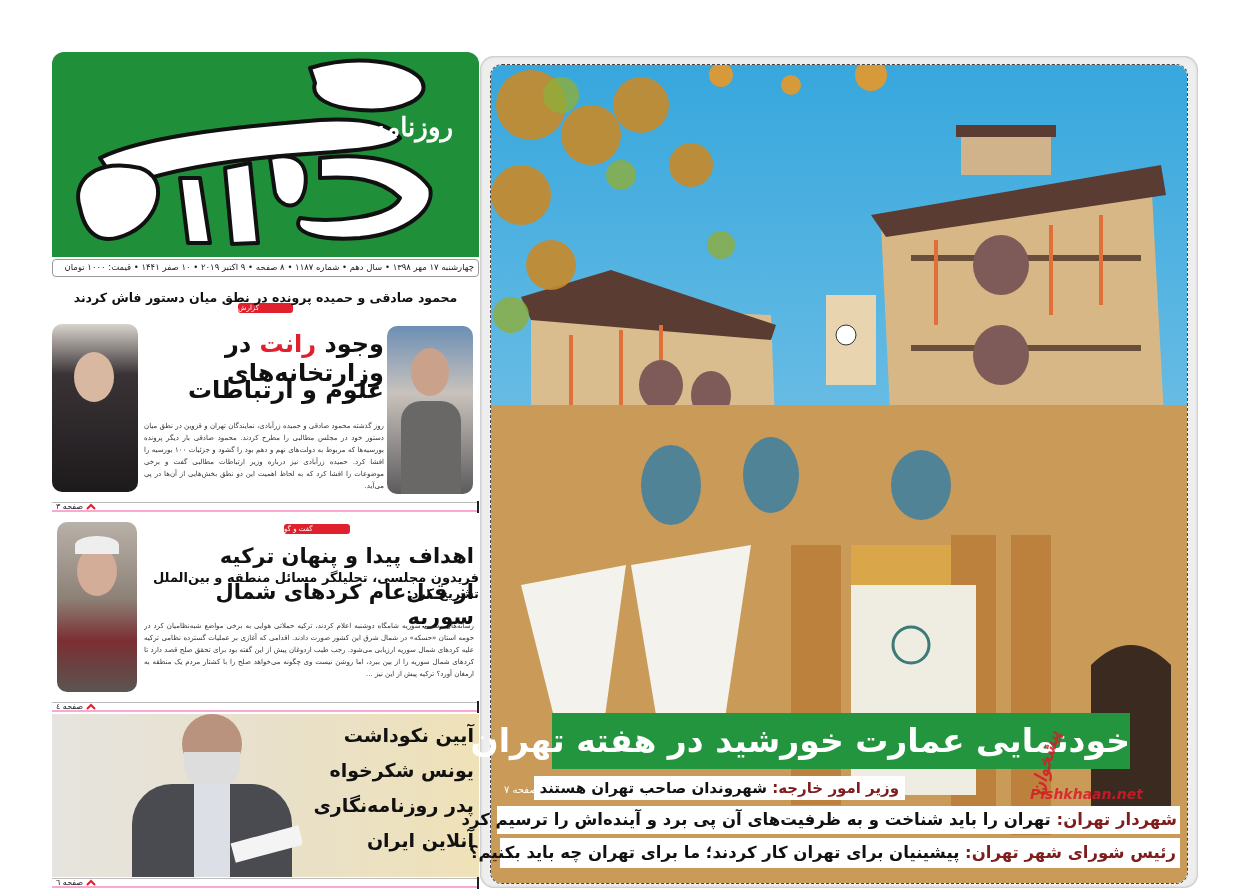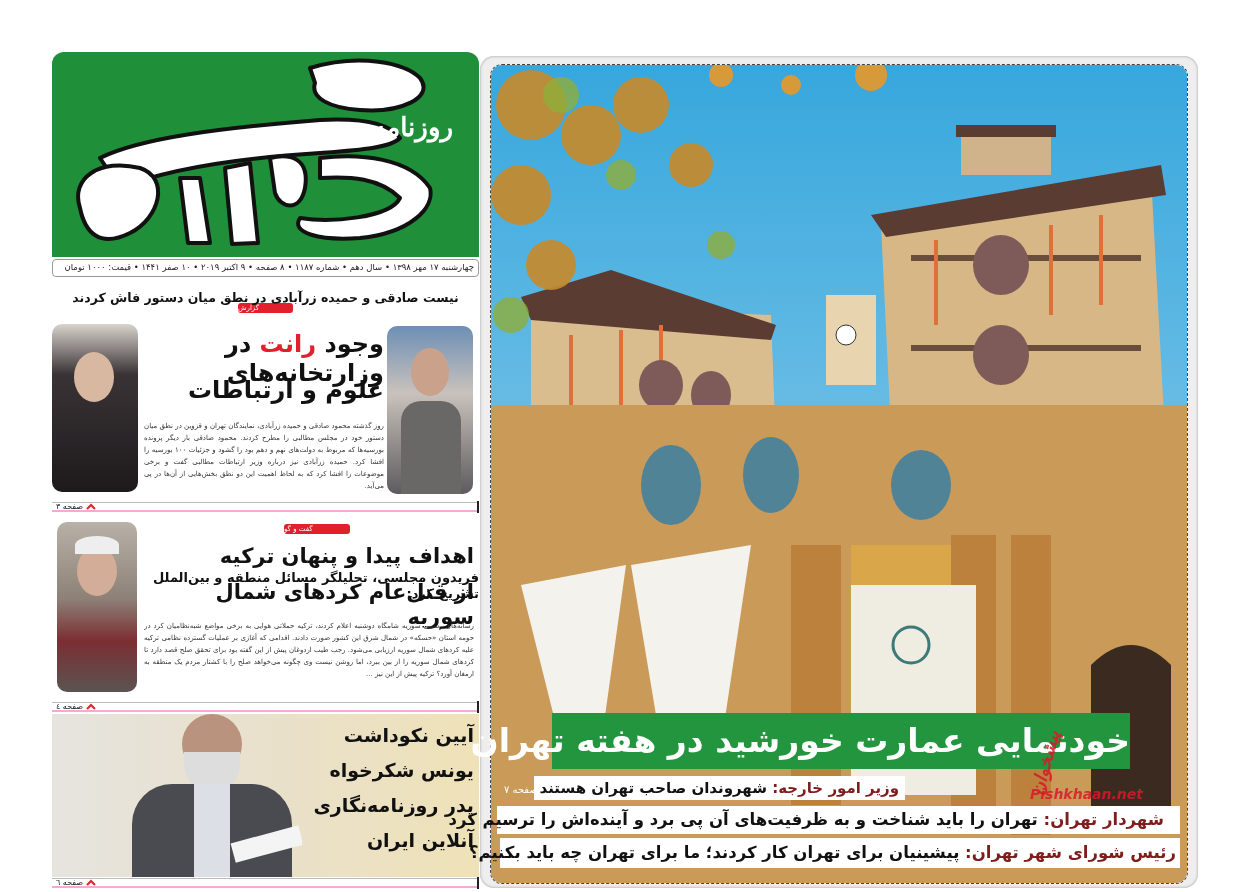--- a/index.html
+++ b/index.html
@@ -69,21 +69,21 @@
         <path d="M210 100 C230 95 250 100 245 130 C240 155 220 150 215 135 Z"></path>
         <path d="M260 100 C300 95 350 100 370 130 C375 150 350 175 300 180 C260 183 230 175 240 160 C270 165 330 160 340 140 C320 120 290 118 260 120 Z"></path>
       </g>
     </svg>
     <div class="prefix">روزنامه</div>
   </div>
 
   <div class="dateline">چهارشنبه ۱۷ مهر ۱۳۹۸ • سال دهم • شماره ۱۱۸۷ • ۸ صفحه • ۹ اکتبر ۲۰۱۹ • ۱۰ صفر ۱۴۴۱ • قیمت: ۱۰۰۰ تومان</div>
 
   <div class="tag" style="left:186px;top:224px;width:55px;">گزارش</div>
-  <div class="kicker-line">نیست صادقی و حمیده زرآبادی در نطق میان دستور فاش کردند</div>
+  <div class="kicker-line">محمود صادقی و حمیده پرونده در نطق میان دستور فاش کردند</div>
 
   <div class="story" style="top:272px;height:168px;">
     <div class="photo" style="left:0;top:0;width:86px;height:168px;background:linear-gradient(180deg,#d9d3cd 0%,#3a3336 30%,#1d1a1c 100%);">
       <div style="position:absolute;left:22px;top:28px;width:40px;height:50px;border-radius:50%;background:#d9b8a2;"></div>
     </div>
     <div class="photo" style="left:335px;top:2px;width:86px;height:168px;background:linear-gradient(180deg,#6d8fb5 0%,#c9c2bc 40%,#5d5b5e 100%);">
       <div style="position:absolute;left:24px;top:22px;width:38px;height:48px;border-radius:50%;background:#caa28b;"></div>
       <div style="position:absolute;left:14px;top:75px;width:60px;height:93px;background:#6a6867;border-radius:20px 20px 0 0;"></div>
     </div>
     <div class="h-big" style="left:92px;top:6px;width:240px;font-size:24px;">
@@ -238,21 +238,21 @@
   </svg>
 </div>
 
 <div class="page-mark">صفحه ۷</div>
 
 <div class="main-headline">خودنمایی عمارت خورشید در هفته تهران</div>
 
 <div class="sub-line" style="right:345px;top:776px;height:24px;line-height:24px;font-size:15px;padding:0 6px;">
   <span class="lbl">وزیر امور خارجه:</span><span> شهروندان صاحب تهران هستند</span>
 </div>
-<div class="sub-line" style="left:497px;top:806px;width:683px;height:28px;line-height:28px;font-size:16.5px;padding:0 16px;">
+<div class="sub-line" style="left:497px;top:806px;width:683px;height:28px;line-height:28px;font-size:16.5px;padding:0 3px;">
   <span class="lbl">شهردار تهران:</span><span> تهران را باید شناخت و به ظرفیت‌های آن پی برد و آینده‌اش را ترسیم کرد</span>
 </div>
 <div class="sub-line" style="left:500px;top:838px;width:680px;height:30px;line-height:30px;font-size:16.5px;padding:0 4px;">
   <span class="lbl">رئیس شورای شهر تهران:</span><span> پیشینیان برای تهران کار کردند؛ ما برای تهران چه باید بکنیم؟</span>
 </div>
 
 <div class="watermark" style="left:1012px;top:752px;font-size:18px;transform:rotate(-75deg);">پیشخوان</div>
 <div class="watermark" style="left:1030px;top:786px;">Pishkhaan.net</div>
 
 </body></html>

